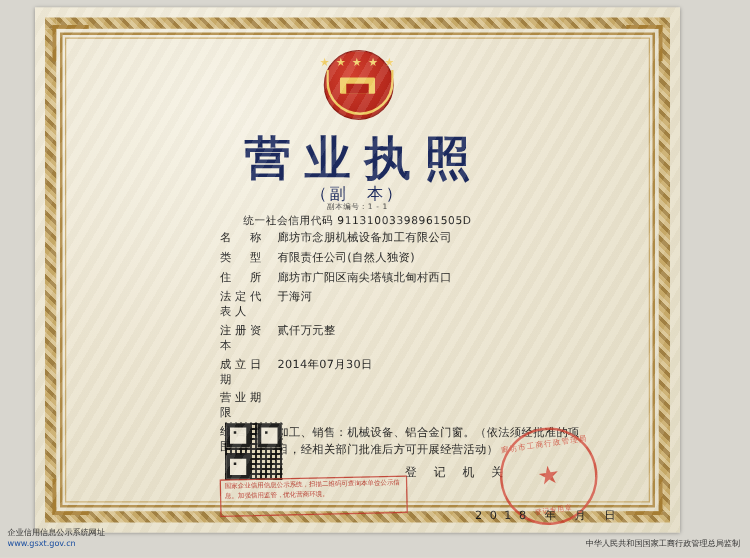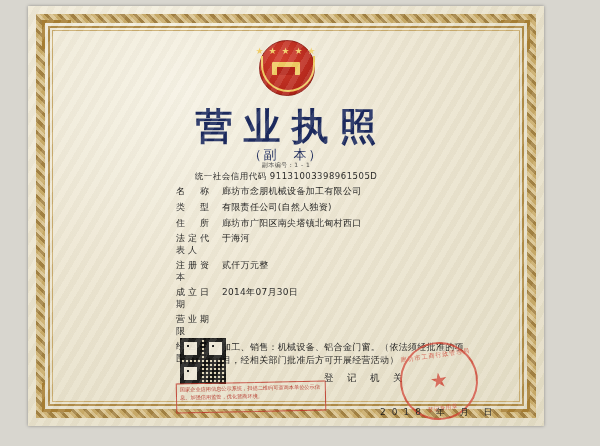--- a/index.html
+++ b/index.html
@@ -381,14 +381,21 @@
       <div class="arc-top">廊坊市工商行政管理局</div>
       <div class="star">★</div>
       <div class="arc-bottom">登记专用章</div>
     </div>
 
     <div class="issue-date">2018 年 月 日</div>
 
     <div class="watermark"></div>
   </div>
 
+  <div class="footer">
+    <div class="left">
+      <span>企业信用信息公示系统网址</span><br>
+      <span class="url">www.gsxt.gov.cn</span>
+    </div>
+    <div class="right">中华人民共和国国家工商行政管理总局监制</div>
+  </div>
 
 </div>
 
 </body></html>

